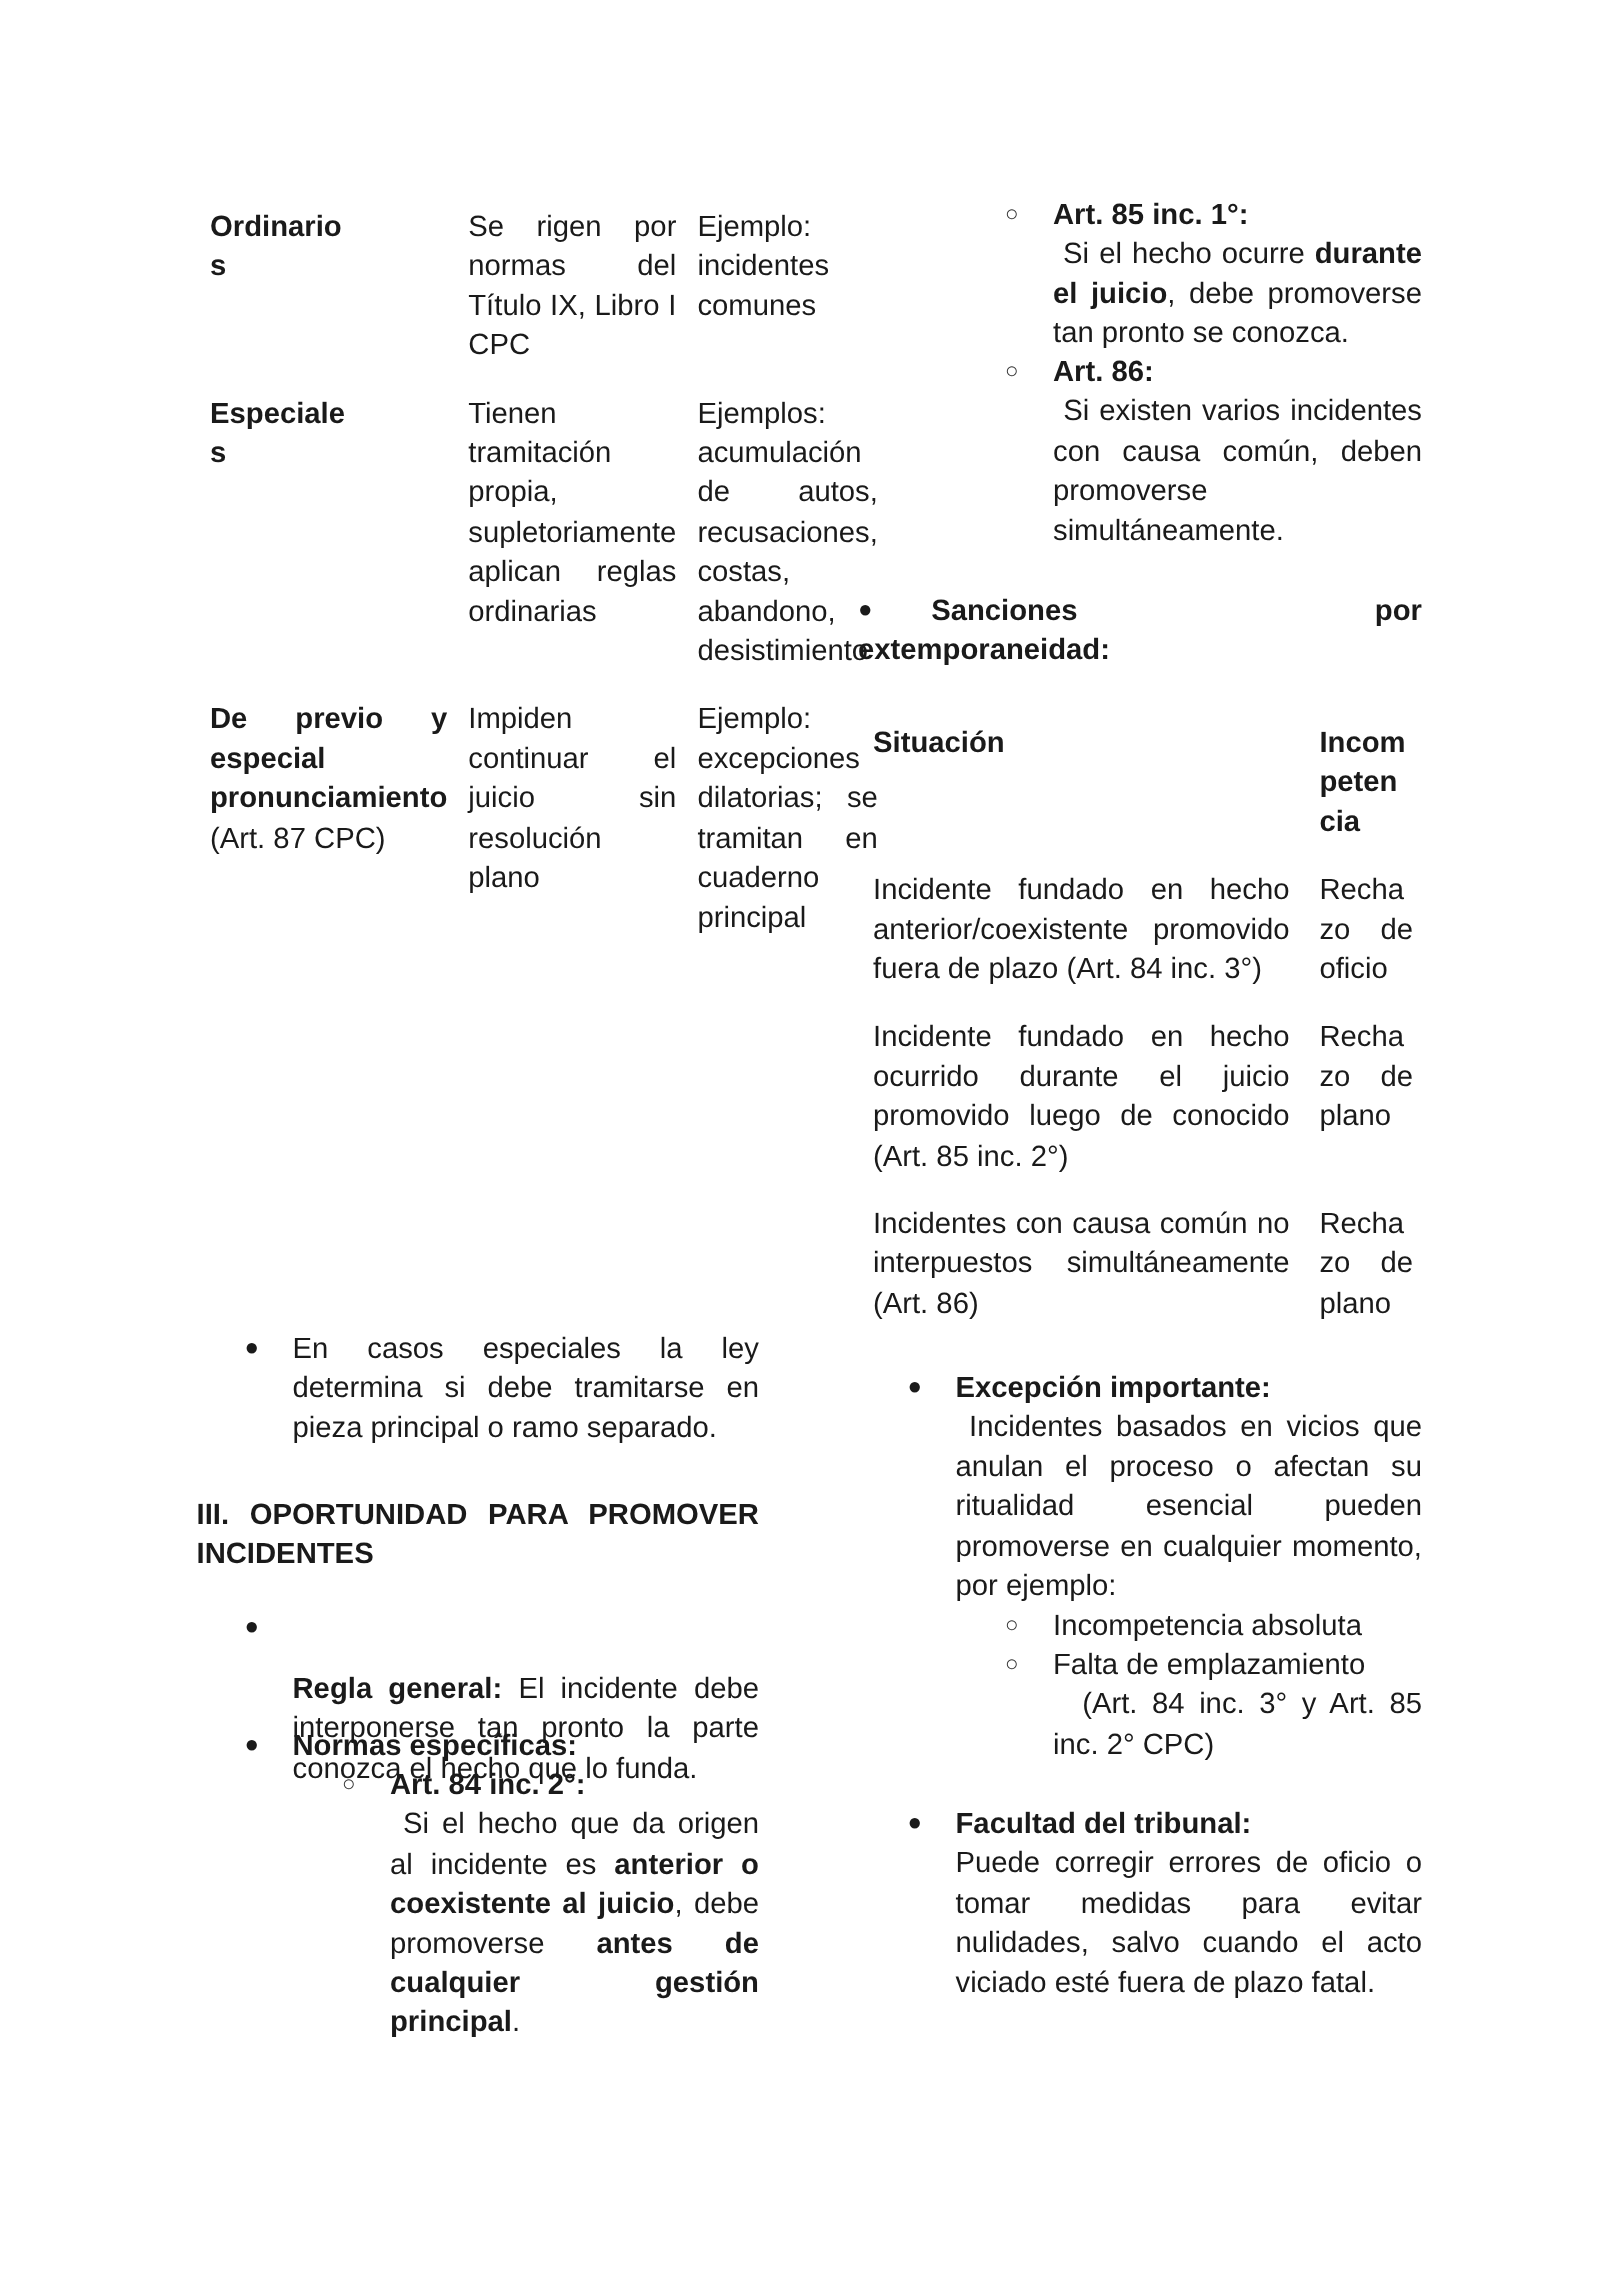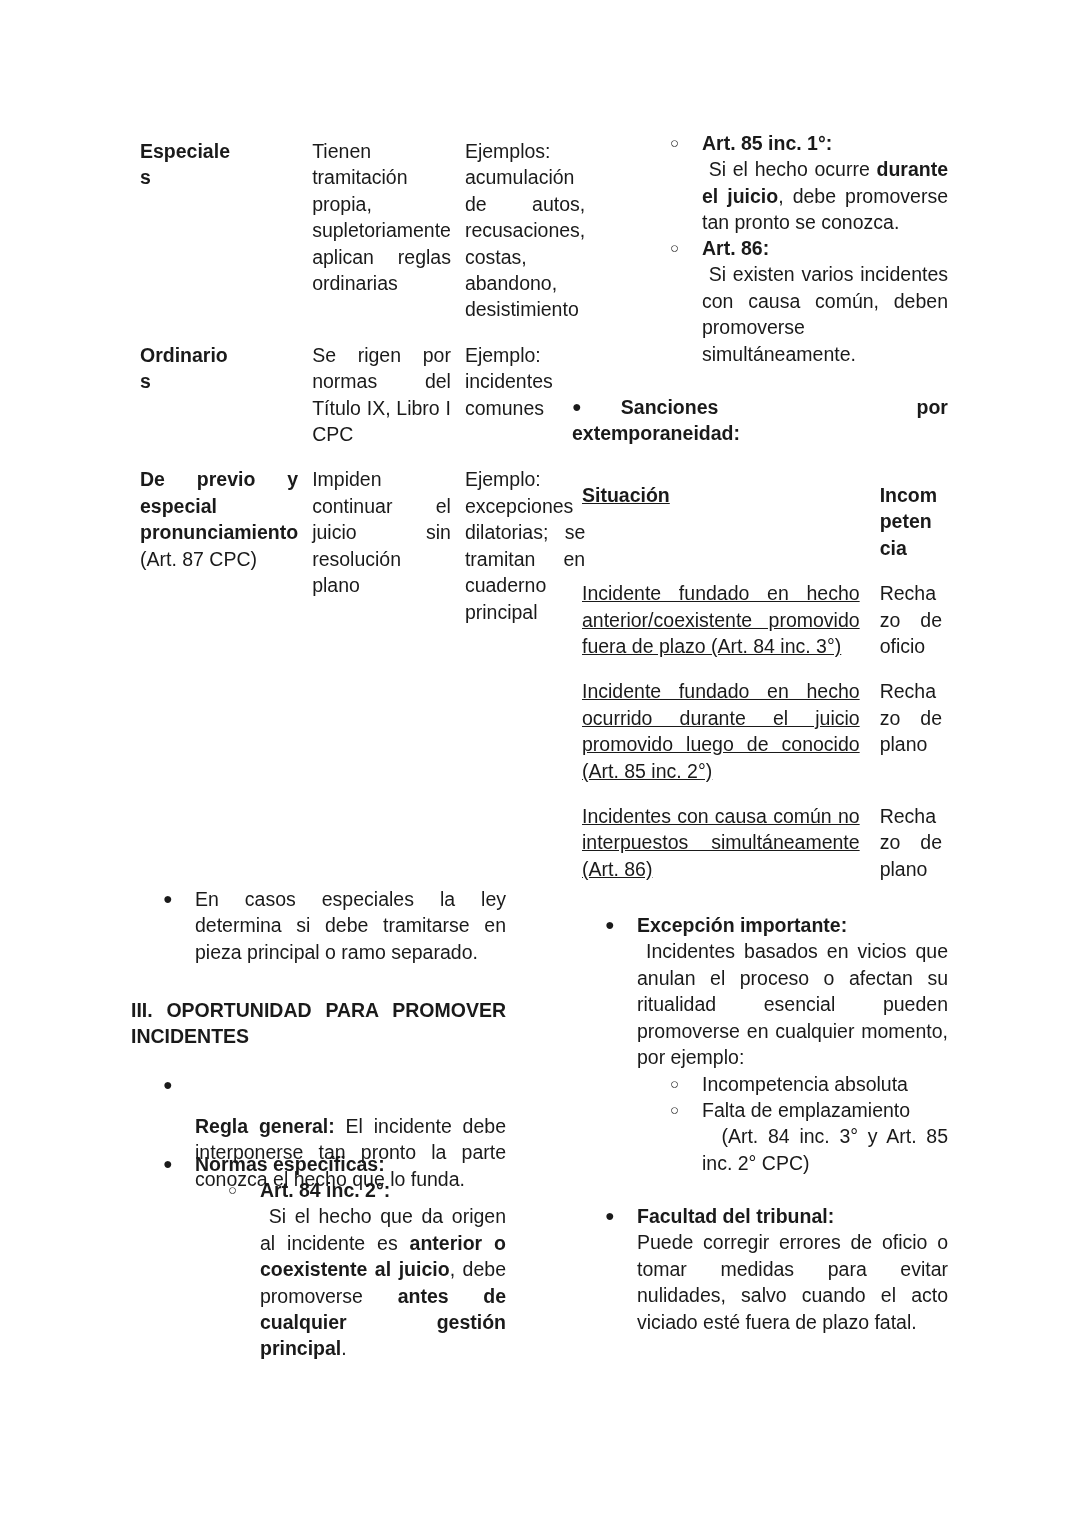--- a/index.html
+++ b/index.html
@@ -79,49 +79,49 @@
     width: 360px;
     border-collapse: collapse;
   }
   .sanc-table td, .sanc-table th {
     vertical-align: top;
     padding: 0 0 19px 0;
     text-align: justify;
     font-weight: normal;
   }
   .sanc-table th { font-weight: bold; text-align: left; }
-  .sanc-table .s1 { width: 276px; padding-right: 20px; text-decoration: underline; }
+  .sanc-table .s1 { width: 276px; padding-right: 20px; }
   .sanc-table .s2 { width: 62px; }
   .spread-line {
     display: flex;
     justify-content: space-between;
   }
 </style>
 </head>
 <body>
 
 <div class="col left-col">
 
   <table class="types-table">
     <tbody>
         <tr>
+      <td class="c1">
+        <span class="block">Ordinario</span>
+        <span class="block">s</span>
+      </td>
+      <td class="c2">Se rigen por normas del Título IX, Libro I CPC</td>
+      <td class="c3">Ejemplo: incidentes comunes</td>
+    </tr>
+    <tr>
       <td class="c1">
         <span class="block">Especiale</span>
         <span class="block">s</span>
       </td>
       <td class="c2">Tienen tramitación propia, supletoriamente aplican reglas ordinarias</td>
       <td class="c3">Ejemplos: acumulación de autos, recusaciones, costas, abandono, desistimiento</td>
-    </tr>
-    <tr>
-      <td class="c1">
-        <span class="block">Ordinario</span>
-        <span class="block">s</span>
-      </td>
-      <td class="c2">Se rigen por normas del Título IX, Libro I CPC</td>
-      <td class="c3">Ejemplo: incidentes comunes</td>
     </tr>
     <tr>
       <td class="c1">
         <span>De previo y especial pronunciamiento</span>
         <span class="normal">(Art. 87 CPC)</span>
       </td>
       <td class="c2">Impiden continuar el juicio sin resolución plano</td>
       <td class="c3">Ejemplo: excepciones dilatorias; se tramitan en cuaderno principal</td>
     </tr>
   </tbody>

